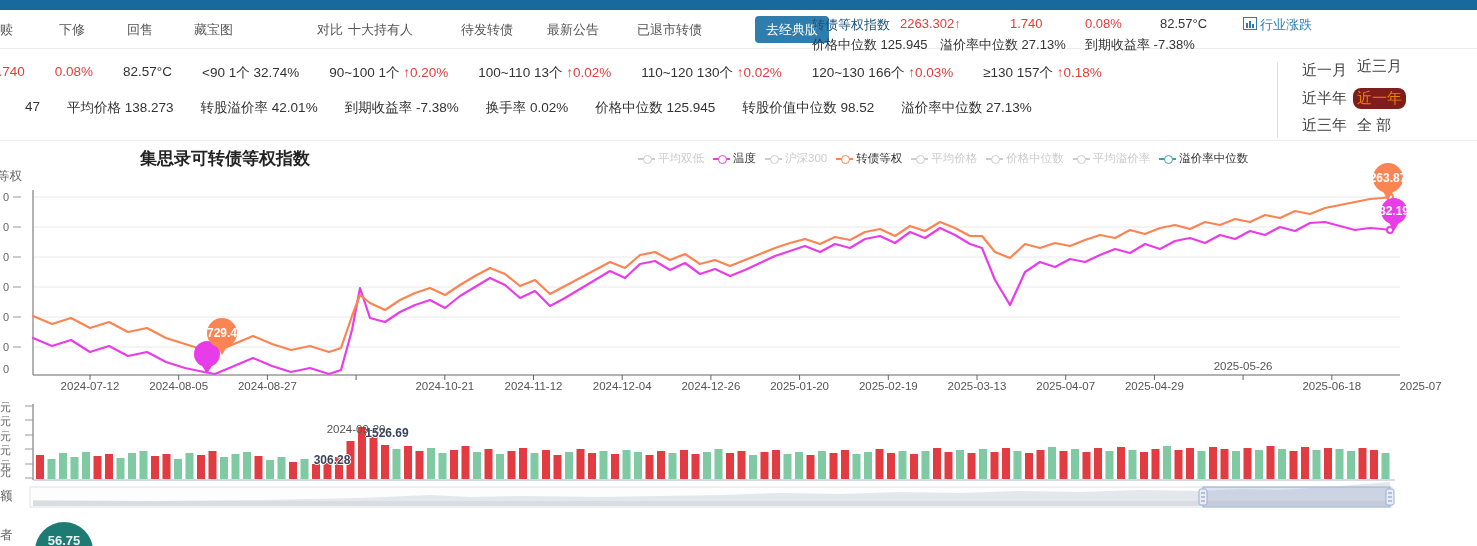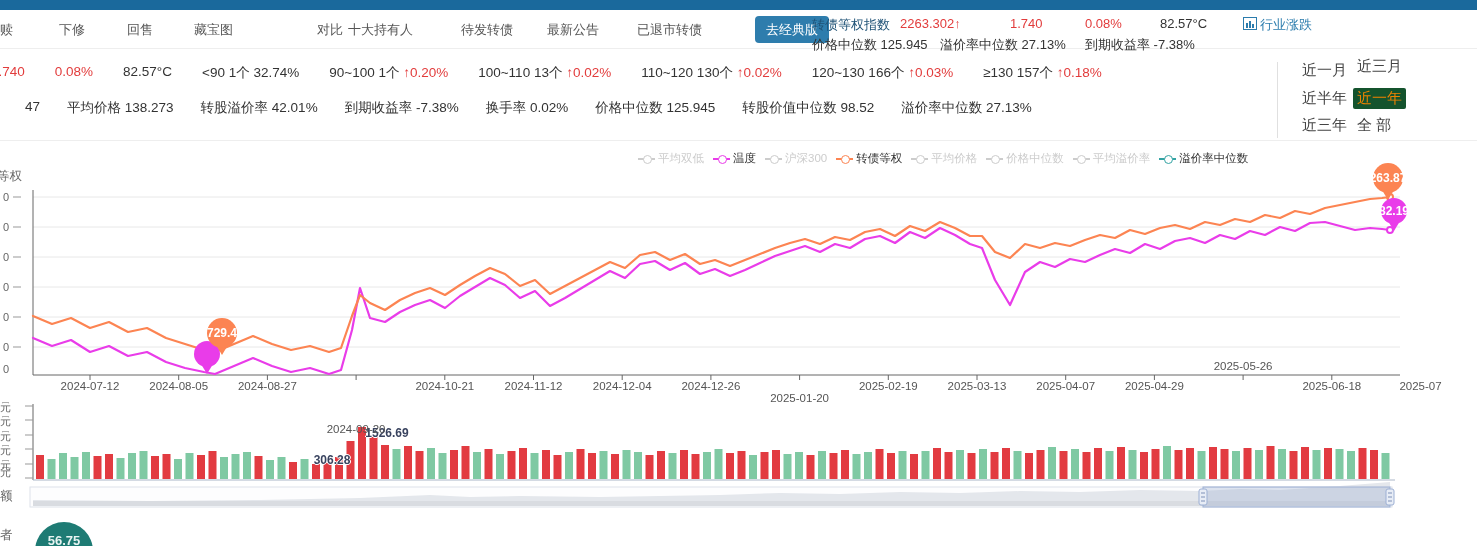--- a/index.html
+++ b/index.html
@@ -10,21 +10,21 @@
   .dark{color:#333;}
   .gray{color:#666;}
   .blue{color:#2b7cad;}
   .navy{color:#1f5276;}
   #top-strip{position:absolute;left:0;top:0;width:1477px;height:10px;background:#1a699c;}
   .nav-item{position:absolute;top:21px;color:#555;font-size:13px;cursor:pointer;}
   #classic-btn{position:absolute;left:755px;top:16px;width:74px;height:27px;background:#2e7dad;
       border-radius:4px;color:#fff;font-size:13px;display:flex;align-items:center;justify-content:center;cursor:pointer;}
   .hairline{position:absolute;left:0;width:1477px;height:1px;background:#eee;}
   .period{position:absolute;font-size:15px;color:#444;cursor:pointer;padding:1px 4px;}
-  .period.sel{color:#f08200;background:#14532d;border-radius:2px;}
+  .period.sel{color:#f08200;background:#7f1d1d;border-radius:8px;}
   #chart-title{position:absolute;left:140px;top:147px;font-size:17px;font-weight:bold;color:#222;}
   #legend{position:absolute;left:638px;top:151px;display:flex;gap:9px;align-items:flex-start;}
   .lg-item{display:flex;align-items:center;gap:3px;cursor:pointer;font-size:11.5px;}
   .lg-marker{position:relative;width:17px;height:9px;flex:0 0 17px;}
   .lg-marker i{position:absolute;display:block;}
   .lg-line{left:0;top:4px;width:17px;height:1.5px;}
   .lg-circ{left:4.5px;top:0.5px;width:7px;height:7px;border-radius:50%;background:#fff;border:1.5px solid;}
   .xlab{position:absolute;top:380px;font-size:11.5px;color:#555;transform:translateX(-50%);}
   .ylab{position:absolute;font-size:11px;color:#666;}
   .vol-label{position:absolute;font-weight:bold;font-size:12px;color:#39435f;transform:translateX(-50%);
@@ -47,20 +47,21 @@
   <div id="classic-btn">去经典版</div>
 
   <div id="header-stats"></div>
   <div id="row2"></div>
   <div id="row3"></div>
 
   <div class="abs" style="left:1277px;top:62px;width:1px;height:76px;background:#e0e0e0;"></div>
   <div id="periods"></div>
   <div class="hairline" style="top:140px;"></div>
 
+  <div id="chart-title">集思录可转债等权指数</div>
   <div id="legend">
       <span class="lg-item">
         <span class="lg-marker">
           <i class="lg-line" style="background:#cccccc"></i>
           <i class="lg-circ" style="border-color:#cccccc"></i>
         </span>
         <span style="color:#ccc">平均双低</span>
       </span>
       <span class="lg-item">
         <span class="lg-marker">
@@ -355,21 +356,21 @@
     <div class="period" style="position: absolute; left: 1298px; top: 115px; white-space: nowrap;">近三年</div>
     <div class="period" style="position: absolute; left: 1353px; top: 115px; white-space: nowrap;">全 部</div>
     <div class="xlab" style="position: absolute; left: 90px; top: 380px; white-space: nowrap; transform: translateX(-50%);">2024-07-12</div>
     <div class="xlab" style="position: absolute; left: 178.7px; top: 380px; white-space: nowrap; transform: translateX(-50%);">2024-08-05</div>
     <div class="xlab" style="position: absolute; left: 267.4px; top: 380px; white-space: nowrap; transform: translateX(-50%);">2024-08-27</div>
     <div class="xlab" style="position: absolute; left: 356.1px; top: 380px; white-space: nowrap; transform: translateX(-50%); margin-top: 43px;">2024-09-20</div>
     <div class="xlab" style="position: absolute; left: 444.8px; top: 380px; white-space: nowrap; transform: translateX(-50%);">2024-10-21</div>
     <div class="xlab" style="position: absolute; left: 533.5px; top: 380px; white-space: nowrap; transform: translateX(-50%);">2024-11-12</div>
     <div class="xlab" style="position: absolute; left: 622.2px; top: 380px; white-space: nowrap; transform: translateX(-50%);">2024-12-04</div>
     <div class="xlab" style="position: absolute; left: 710.9px; top: 380px; white-space: nowrap; transform: translateX(-50%);">2024-12-26</div>
-    <div class="xlab" style="position: absolute; left: 799.6px; top: 392px; white-space: nowrap; transform: translateX(-50%);">2025-01-20</div>
+    <div class="xlab" style="position: absolute; left: 799.6px; top: 380px; white-space: nowrap; transform: translateX(-50%);">2025-01-20</div>
     <div class="xlab" style="position: absolute; left: 888.3px; top: 380px; white-space: nowrap; transform: translateX(-50%);">2025-02-19</div>
     <div class="xlab" style="position: absolute; left: 977px; top: 380px; white-space: nowrap; transform: translateX(-50%);">2025-03-13</div>
     <div class="xlab" style="position: absolute; left: 1065.7px; top: 380px; white-space: nowrap; transform: translateX(-50%);">2025-04-07</div>
     <div class="xlab" style="position: absolute; left: 1154.4px; top: 380px; white-space: nowrap; transform: translateX(-50%);">2025-04-29</div>
     <div class="xlab" style="position: absolute; left: 1243.1px; top: 360px; white-space: nowrap; transform: translateX(-50%);">2025-05-26</div>
     <div class="xlab" style="position: absolute; left: 1331.8px; top: 380px; white-space: nowrap; transform: translateX(-50%);">2025-06-18</div>
     <div class="xlab" style="position: absolute; left: 1420.5px; top: 380px; white-space: nowrap; transform: translateX(-50%);">2025-07</div>
     <div class="ylab" style="position: absolute; left: 3px; top: 191px; white-space: nowrap;">0</div>
     <div class="ylab" style="position: absolute; left: 3px; top: 221px; white-space: nowrap;">0</div>
     <div class="ylab" style="position: absolute; left: 3px; top: 251px; white-space: nowrap;">0</div>

